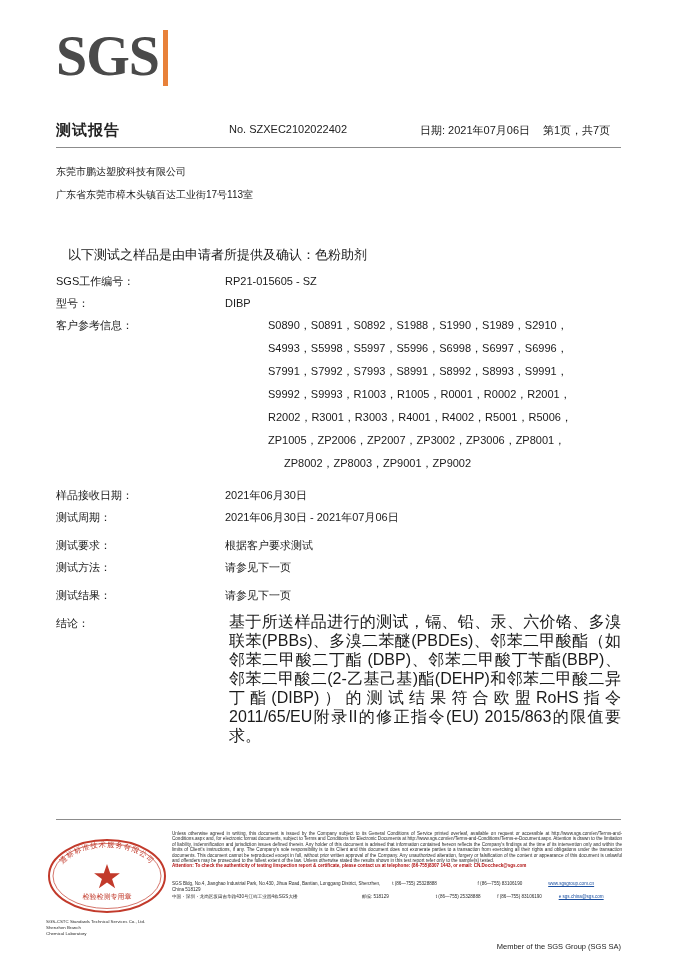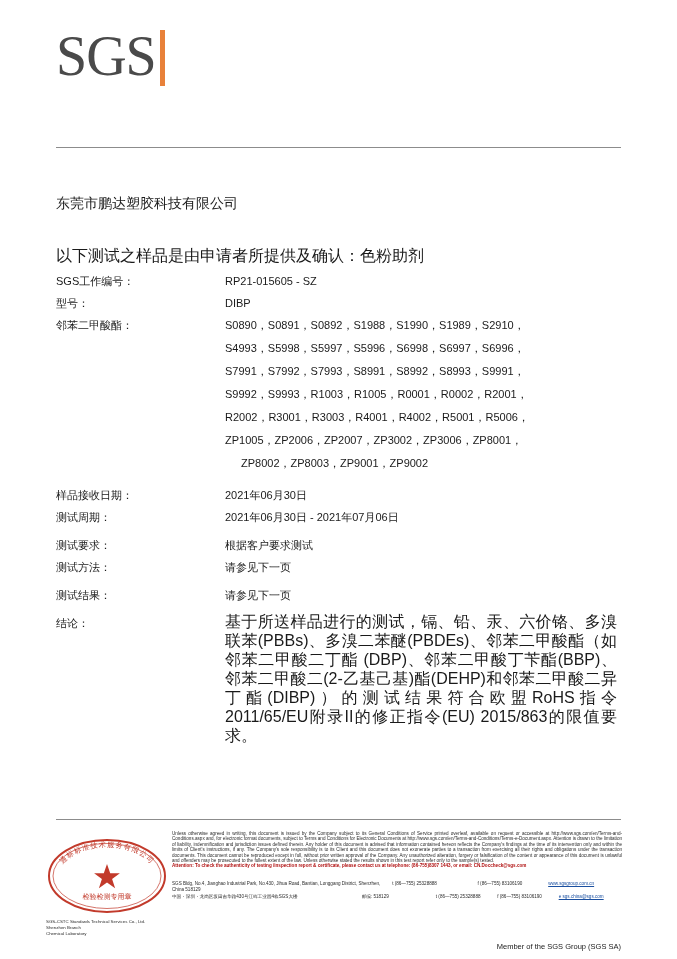--- a/index.html
+++ b/index.html
@@ -24,21 +24,21 @@
   
   .header {
     position: absolute;
     top: 28px;
     left: 56px;
     right: 56px;
     height: 72px;
   }
   .sgs-logo {
     font-family: "Liberation Serif", serif;
-    font-weight: normal;
+    font-weight: bold;
     font-size: 56px;
     letter-spacing: -1px;
     color: #4a4a4a;
     line-height: 1;
     display: inline-block;
     position: relative;
   }
   .sgs-logo .accent-bar {
     position: absolute;
     right: -9px;
@@ -94,46 +94,46 @@
     background: #8c8c8c;
   }
 
   .company-block {
     position: absolute;
     top: 160px;
     left: 56px;
     right: 56px;
   }
   .company-line {
-    font-size: 14px;
+    font-size: 10px;
     line-height: 23px;
     color: #1a1a1a;
-    margin-top: 32px;
   }
 
   
   .intro {
     position: absolute;
     top: 246px;
-    left: 56px;
-    font-size: 16px;
+    left: 68px;
+    font-size: 13px;
     color: #1a1a1a;
   }
 
   
   .fields {
     position: absolute;
     top: 270px;
     left: 56px;
     width: 565px;
   }
   .field-row {
     display: flex;
     align-items: flex-start;
     margin-bottom: 0;
+    justify-content: space-between;
   }
   .field-label {
     width: 169px;
     flex: 0 0 169px;
     font-size: 11px;
     line-height: 22px;
     color: #1a1a1a;
     padding-top: 0;
   }
   .field-value {
@@ -141,21 +141,21 @@
     font-size: 11px;
     line-height: 22px;
     color: #1a1a1a;
   }
 
   .refs-list {
     font-size: 11px;
     line-height: 23px;
     color: #1a1a1a;
   }
-  .refs-list .ref-line { white-space: pre; }
+  .refs-list .ref-line { white-space: pre; margin-left: 43px; }
   .refs-list .ref-line.indent { padding-left: 16px; }
 
   .spacer-10 { height: 9px; }
   .spacer-6 { height: 6px; }
 
   .conclusion-value {
     font-size: 16px;
     line-height: 19px;
     color: #1a1a1a;
     text-align: justify;
@@ -242,42 +242,49 @@
 
 <div class="page">
 
   <div class="header">
     <div class="sgs-logo">
       <span>SGS</span>
       <span class="accent-bar"></span>
     </div>
   </div>
 
+  <div class="title-row">
+    <div class="report-title">测试报告</div>
+    <div class="report-no">No. SZXEC2102022402</div>
+    <div class="report-date">日期: 2021年07月06日</div>
+    <div class="report-page">第1页，共7页</div>
+  </div>
   <div class="title-rule"></div>
 
   <div class="company-block">
     <div class="company-line">东莞市鹏达塑胶科技有限公司</div>
+    <div class="company-line">广东省东莞市樟木头镇百达工业街17号113室</div>
   </div>
 
   <div class="intro">以下测试之样品是由申请者所提供及确认：色粉助剂</div>
 
   <div class="fields">
 
     <div class="field-row">
       <div class="field-label">SGS工作编号：</div>
       <div class="field-value">RP21-015605 - SZ</div>
     </div>
 
     <div class="field-row">
       <div class="field-label">型号：</div>
       <div class="field-value">DIBP</div>
     </div>
 
     <div class="field-row">
-      <div class="field-label">邻苯二甲酸酯：</div>
+      <div class="field-label">客户参考信息：</div>
       <div class="field-value">
         <div class="refs-list">
           <div class="ref-line">S0890，S0891，S0892，S1988，S1990，S1989，S2910，</div>
           <div class="ref-line">S4993，S5998，S5997，S5996，S6998，S6997，S6996，</div>
           <div class="ref-line">S7991，S7992，S7993，S8991，S8992，S8993，S9991，</div>
           <div class="ref-line">S9992，S9993，R1003，R1005，R0001，R0002，R2001，</div>
           <div class="ref-line">R2002，R3001，R3003，R4001，R4002，R5001，R5006，</div>
           <div class="ref-line">ZP1005，ZP2006，ZP2007，ZP3002，ZP3006，ZP8001，</div>
           <div class="ref-line indent">ZP8002，ZP8003，ZP9001，ZP9002</div>
         </div>

